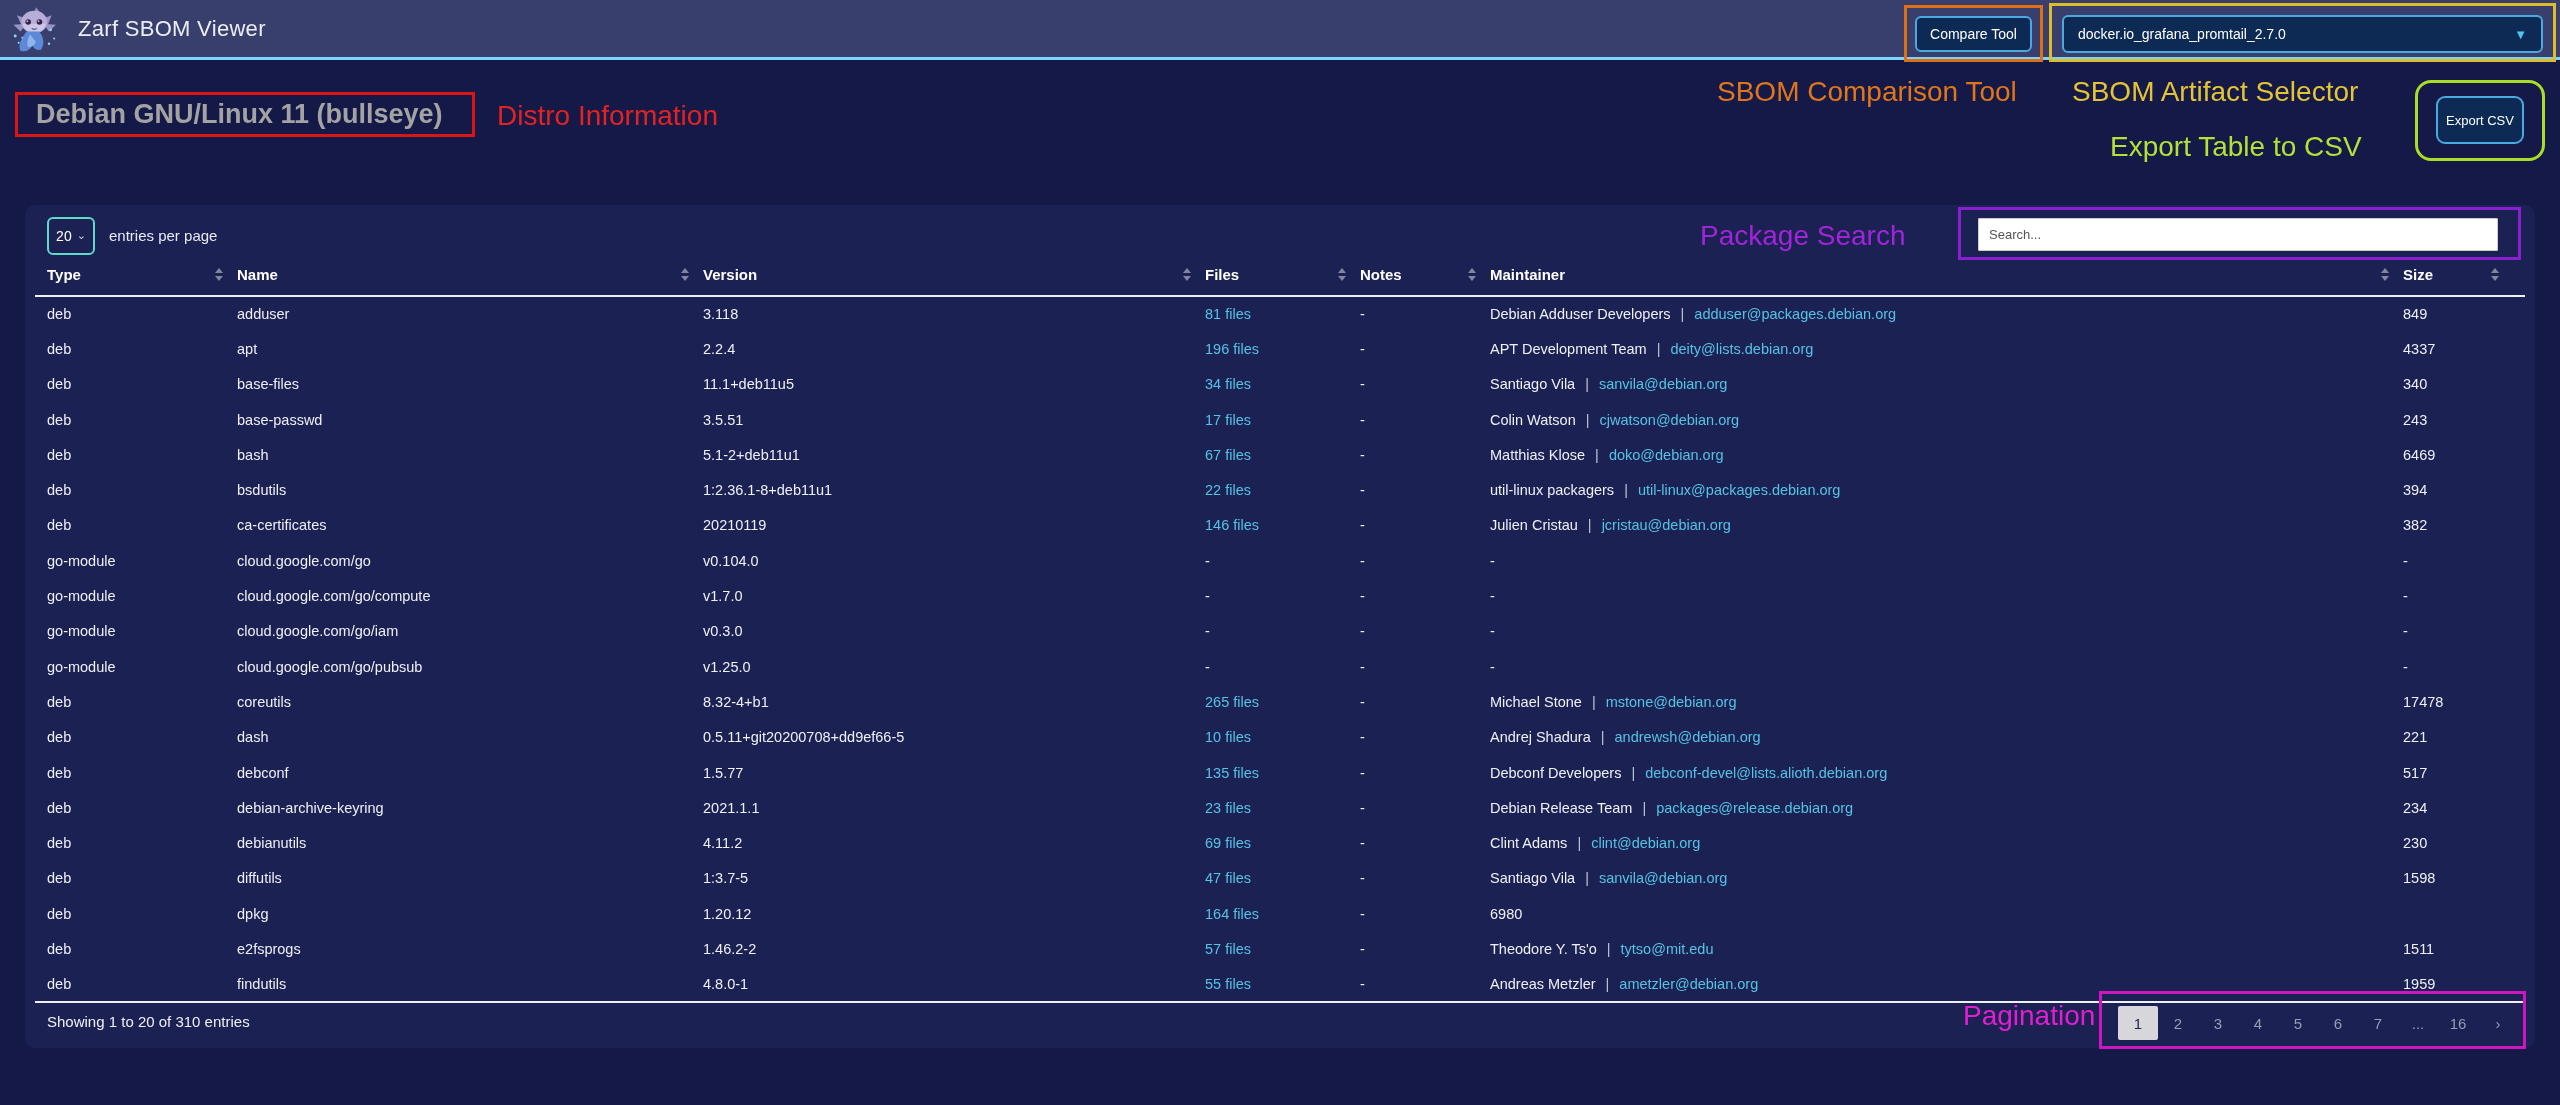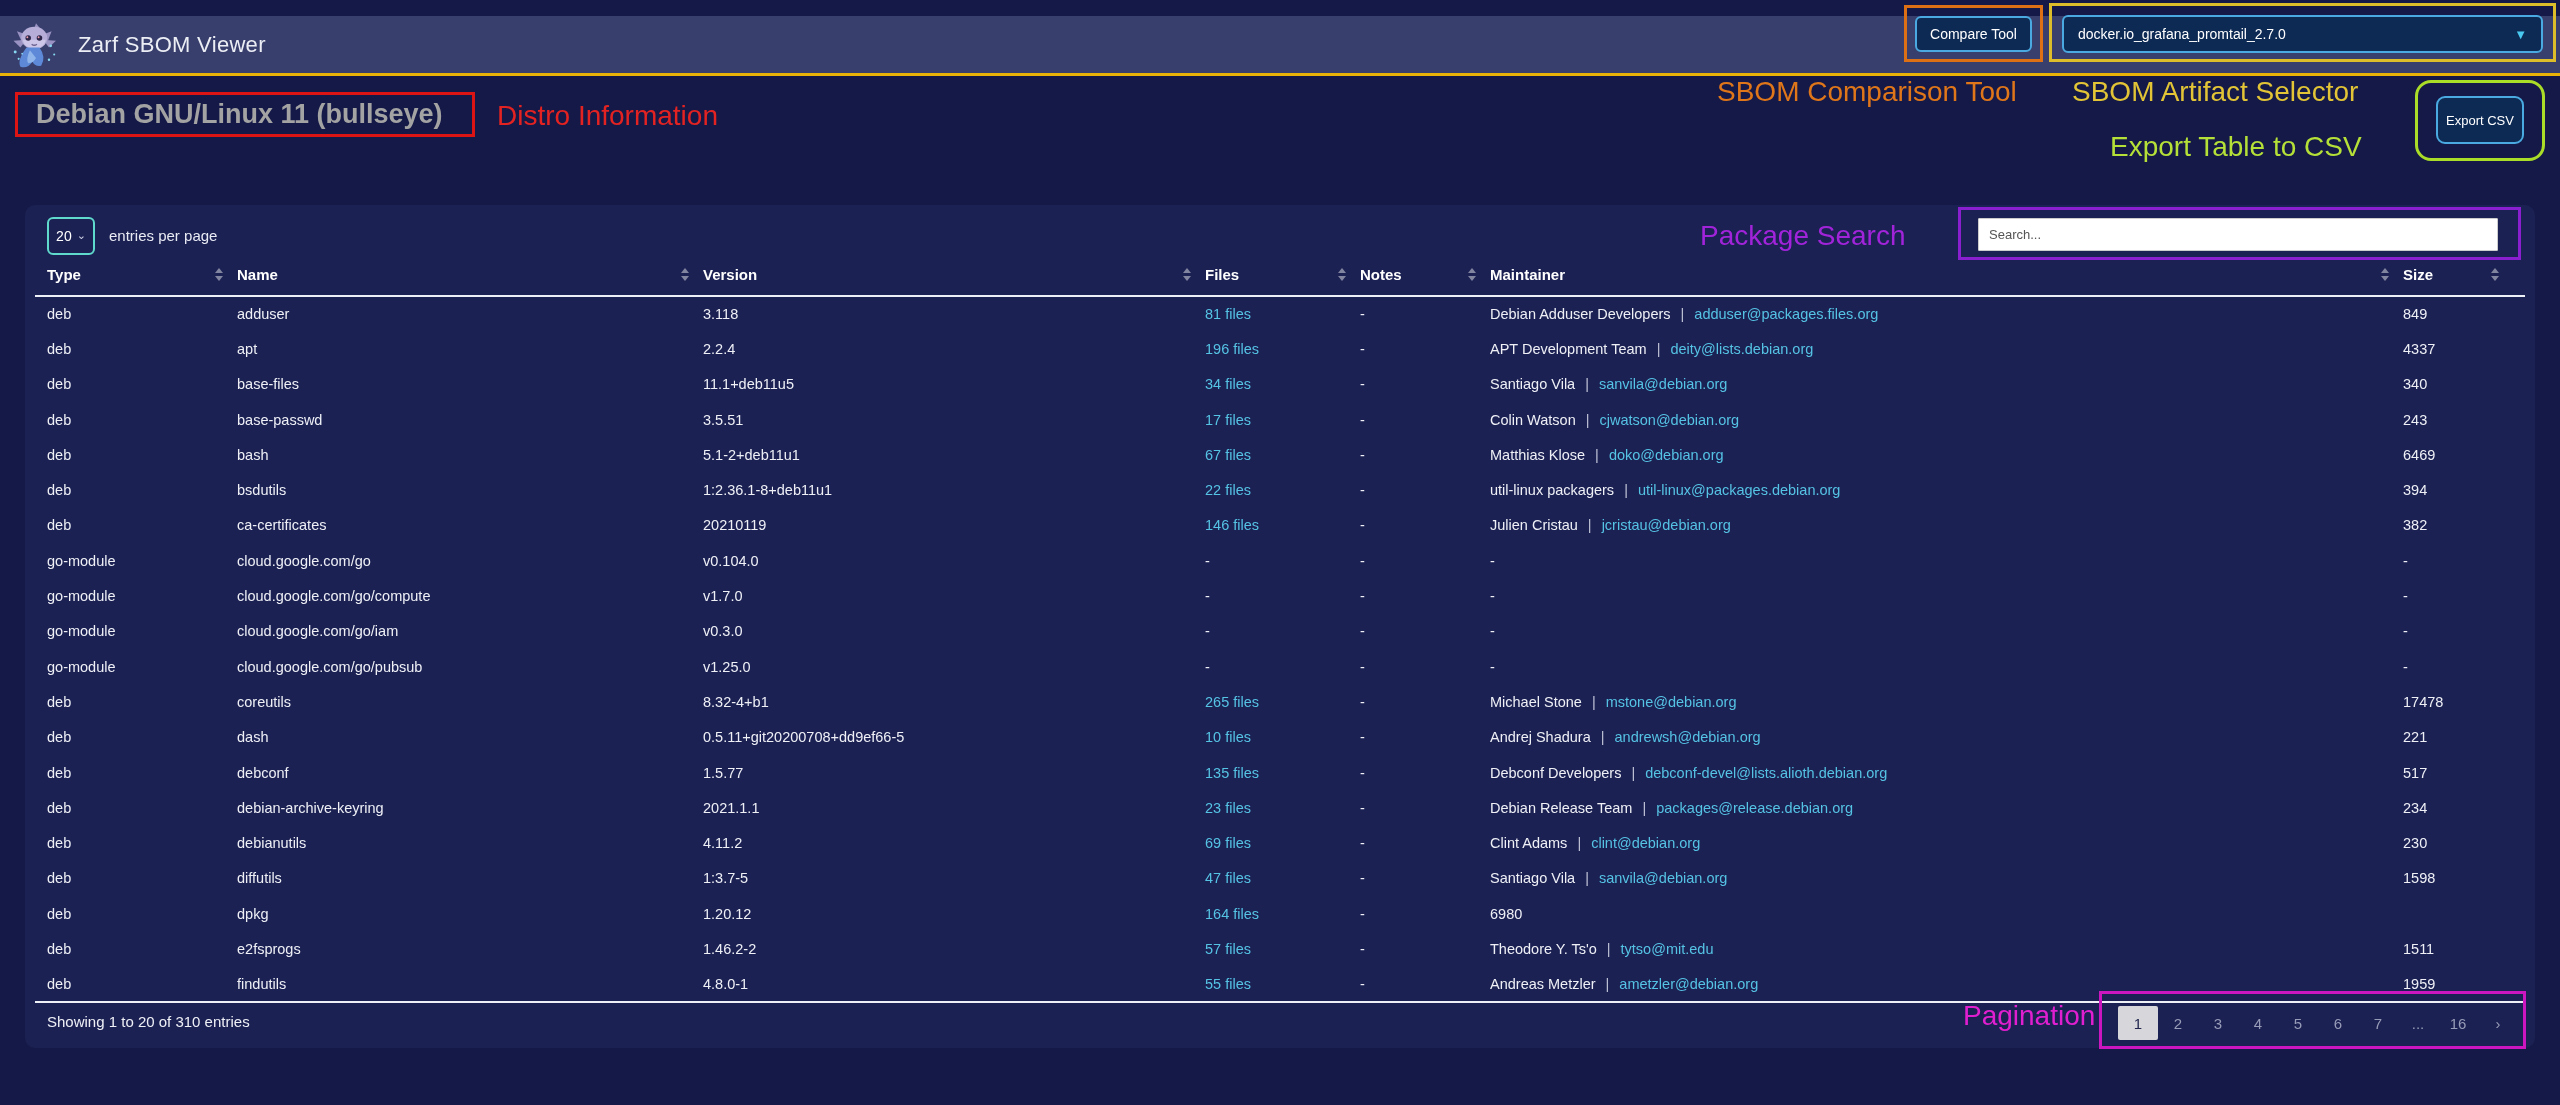--- a/index.html
+++ b/index.html
@@ -4,22 +4,22 @@
 <style>
   html,body{margin:0;padding:0;}
   body{
     width:2560px;height:1105px;position:relative;overflow:hidden;
     background:#141947;
     font-family:"Liberation Sans", sans-serif;
     -webkit-font-smoothing:antialiased;
   }
   
   .topbar{
-    position:absolute;left:0;top:16px;width:2560px;height:57px;
-    background:#383f6c;border-bottom:3px solid #eab308;
+    position:absolute;left:0;top:0;width:2560px;height:57px;
+    background:#383f6c;border-bottom:3px solid #7dd3fc;
     display:flex;align-items:center;
   }
   .logo{margin-left:10px;width:52px;height:54px;flex:0 0 auto;}
   .app-title{margin-left:16px;font-size:22px;color:#eceef5;letter-spacing:.3px;}
   .btn{
     background:#0d2a55;border:2px solid #4aa9e0;border-radius:6px;
     color:#fff;font-size:14px;font-family:inherit;
     display:flex;align-items:center;justify-content:center;cursor:pointer;
   }
   .compare-btn{width:117px;height:36px;margin:8px auto 0 auto;}
@@ -221,21 +221,21 @@
       </div>
     </div>
   <div class="hline"></div>
   <div class="tbody" id="tbody">
       <div class="trow">
         <div class="cell c0">deb</div>
         <div class="cell c1">adduser</div>
         <div class="cell c2">3.118</div>
         <div class="cell c3"><a class="link">81 files</a></div>
         <div class="cell c4">-</div>
-        <div class="cell c5"><span class="mname">Debian Adduser Developers</span><span class="msep">|</span><a class="link">adduser@packages.files.org</a></div>
+        <div class="cell c5"><span class="mname">Debian Adduser Developers</span><span class="msep">|</span><a class="link">adduser@packages.debian.org</a></div>
         <div class="cell c6">849</div>
       </div>
       <div class="trow">
         <div class="cell c0">deb</div>
         <div class="cell c1">apt</div>
         <div class="cell c2">2.2.4</div>
         <div class="cell c3"><a class="link">196 files</a></div>
         <div class="cell c4">-</div>
         <div class="cell c5"><span class="mname">APT Development Team</span><span class="msep">|</span><a class="link">deity@lists.debian.org</a></div>
         <div class="cell c6">4337</div>

